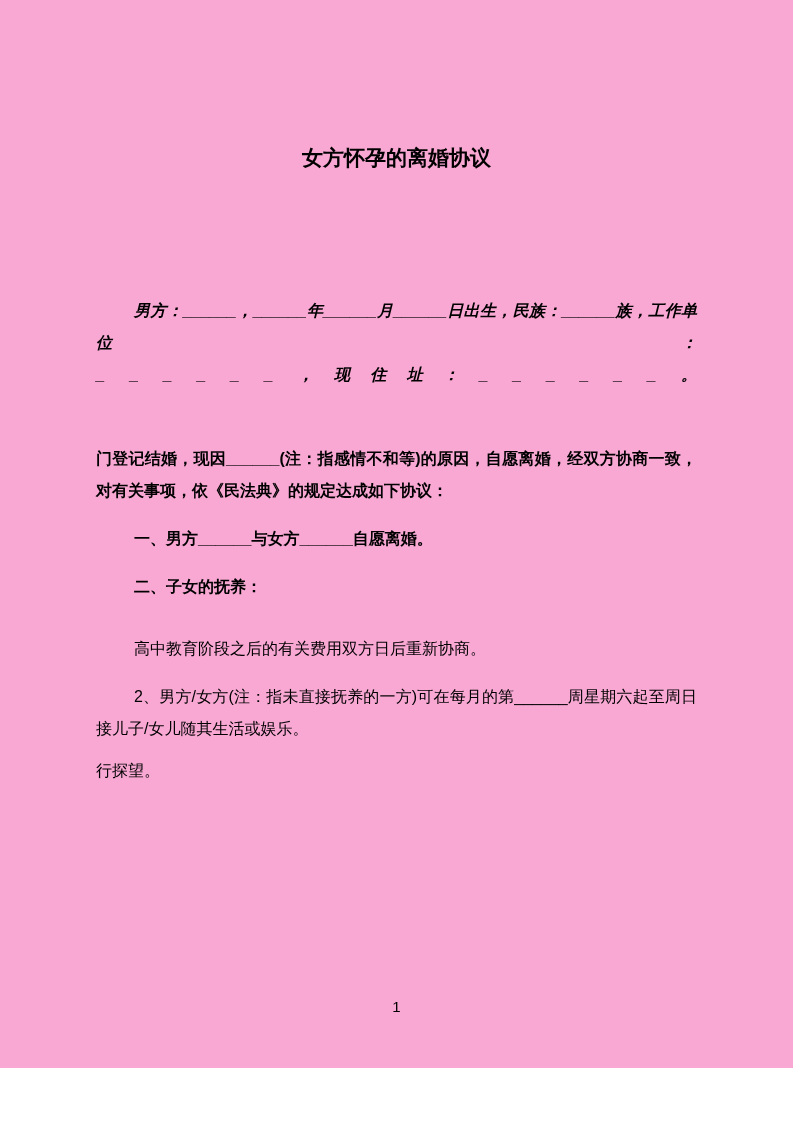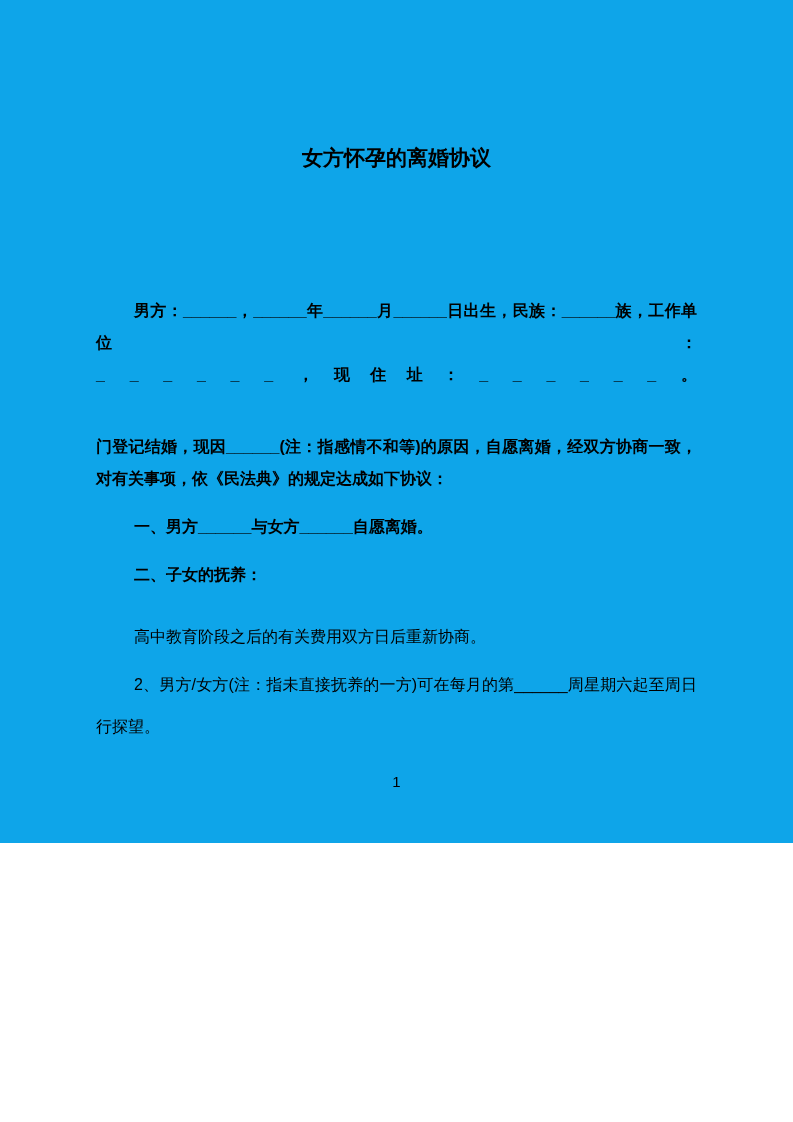--- a/index.html
+++ b/index.html
@@ -9,41 +9,41 @@
   }
   body {
     width: 793px;
     height: 1122px;
     font-family: "Liberation Sans", "DejaVu Sans", sans-serif;
     color: #000000;
   }
   .page {
     position: relative;
     width: 793px;
-    height: 843px;
-    background: #0ea5e9;
+    height: 1068px;
+    background: #f9a8d4;
     overflow: hidden;
   }
   .content {
     padding: 143px 96px 0 96px;
   }
   .doc-title {
     font-size: 21px;
     font-weight: bold;
     line-height: 30px;
     text-align: center;
     margin: 0 0 122px 0;
   }
   .para {
     font-size: 16px;
     line-height: 32px;
     margin: 0 0 16px 0;
   }
   .para.bold { font-weight: bold; }
-  .mb40 { margin-bottom: 40px; }
+  .mb40 { margin-bottom: 52px; font-style: italic; }
   .mb22 { margin-bottom: 30px; }
   .mb25 { }
   .mb10 { margin-bottom: 10px; }
   .line { min-height: 32px; }
   .line.indent { text-indent: 38px; }
   .line.fill {
     text-align: justify;
     text-align-last: justify;
   }
   .footer {
@@ -83,20 +83,21 @@
       <div class="line indent">二、子女的抚养：</div>
     </div>
 
 
     <div class="para mb25">
       <div class="line indent">高中教育阶段之后的有关费用双方日后重新协商。</div>
     </div>
 
     <div class="para mb10">
       <div class="line indent fill">2、男方/女方(注：指未直接抚养的一方)可在每月的第______周星期六起至周日</div>
+      <div class="line">接儿子/女儿随其生活或娱乐。</div>
     </div>
 
     <div class="para">
       <div class="line">行探望。</div>
     </div>
 
   </div>
 
   <div class="footer">1</div>
 </div>

